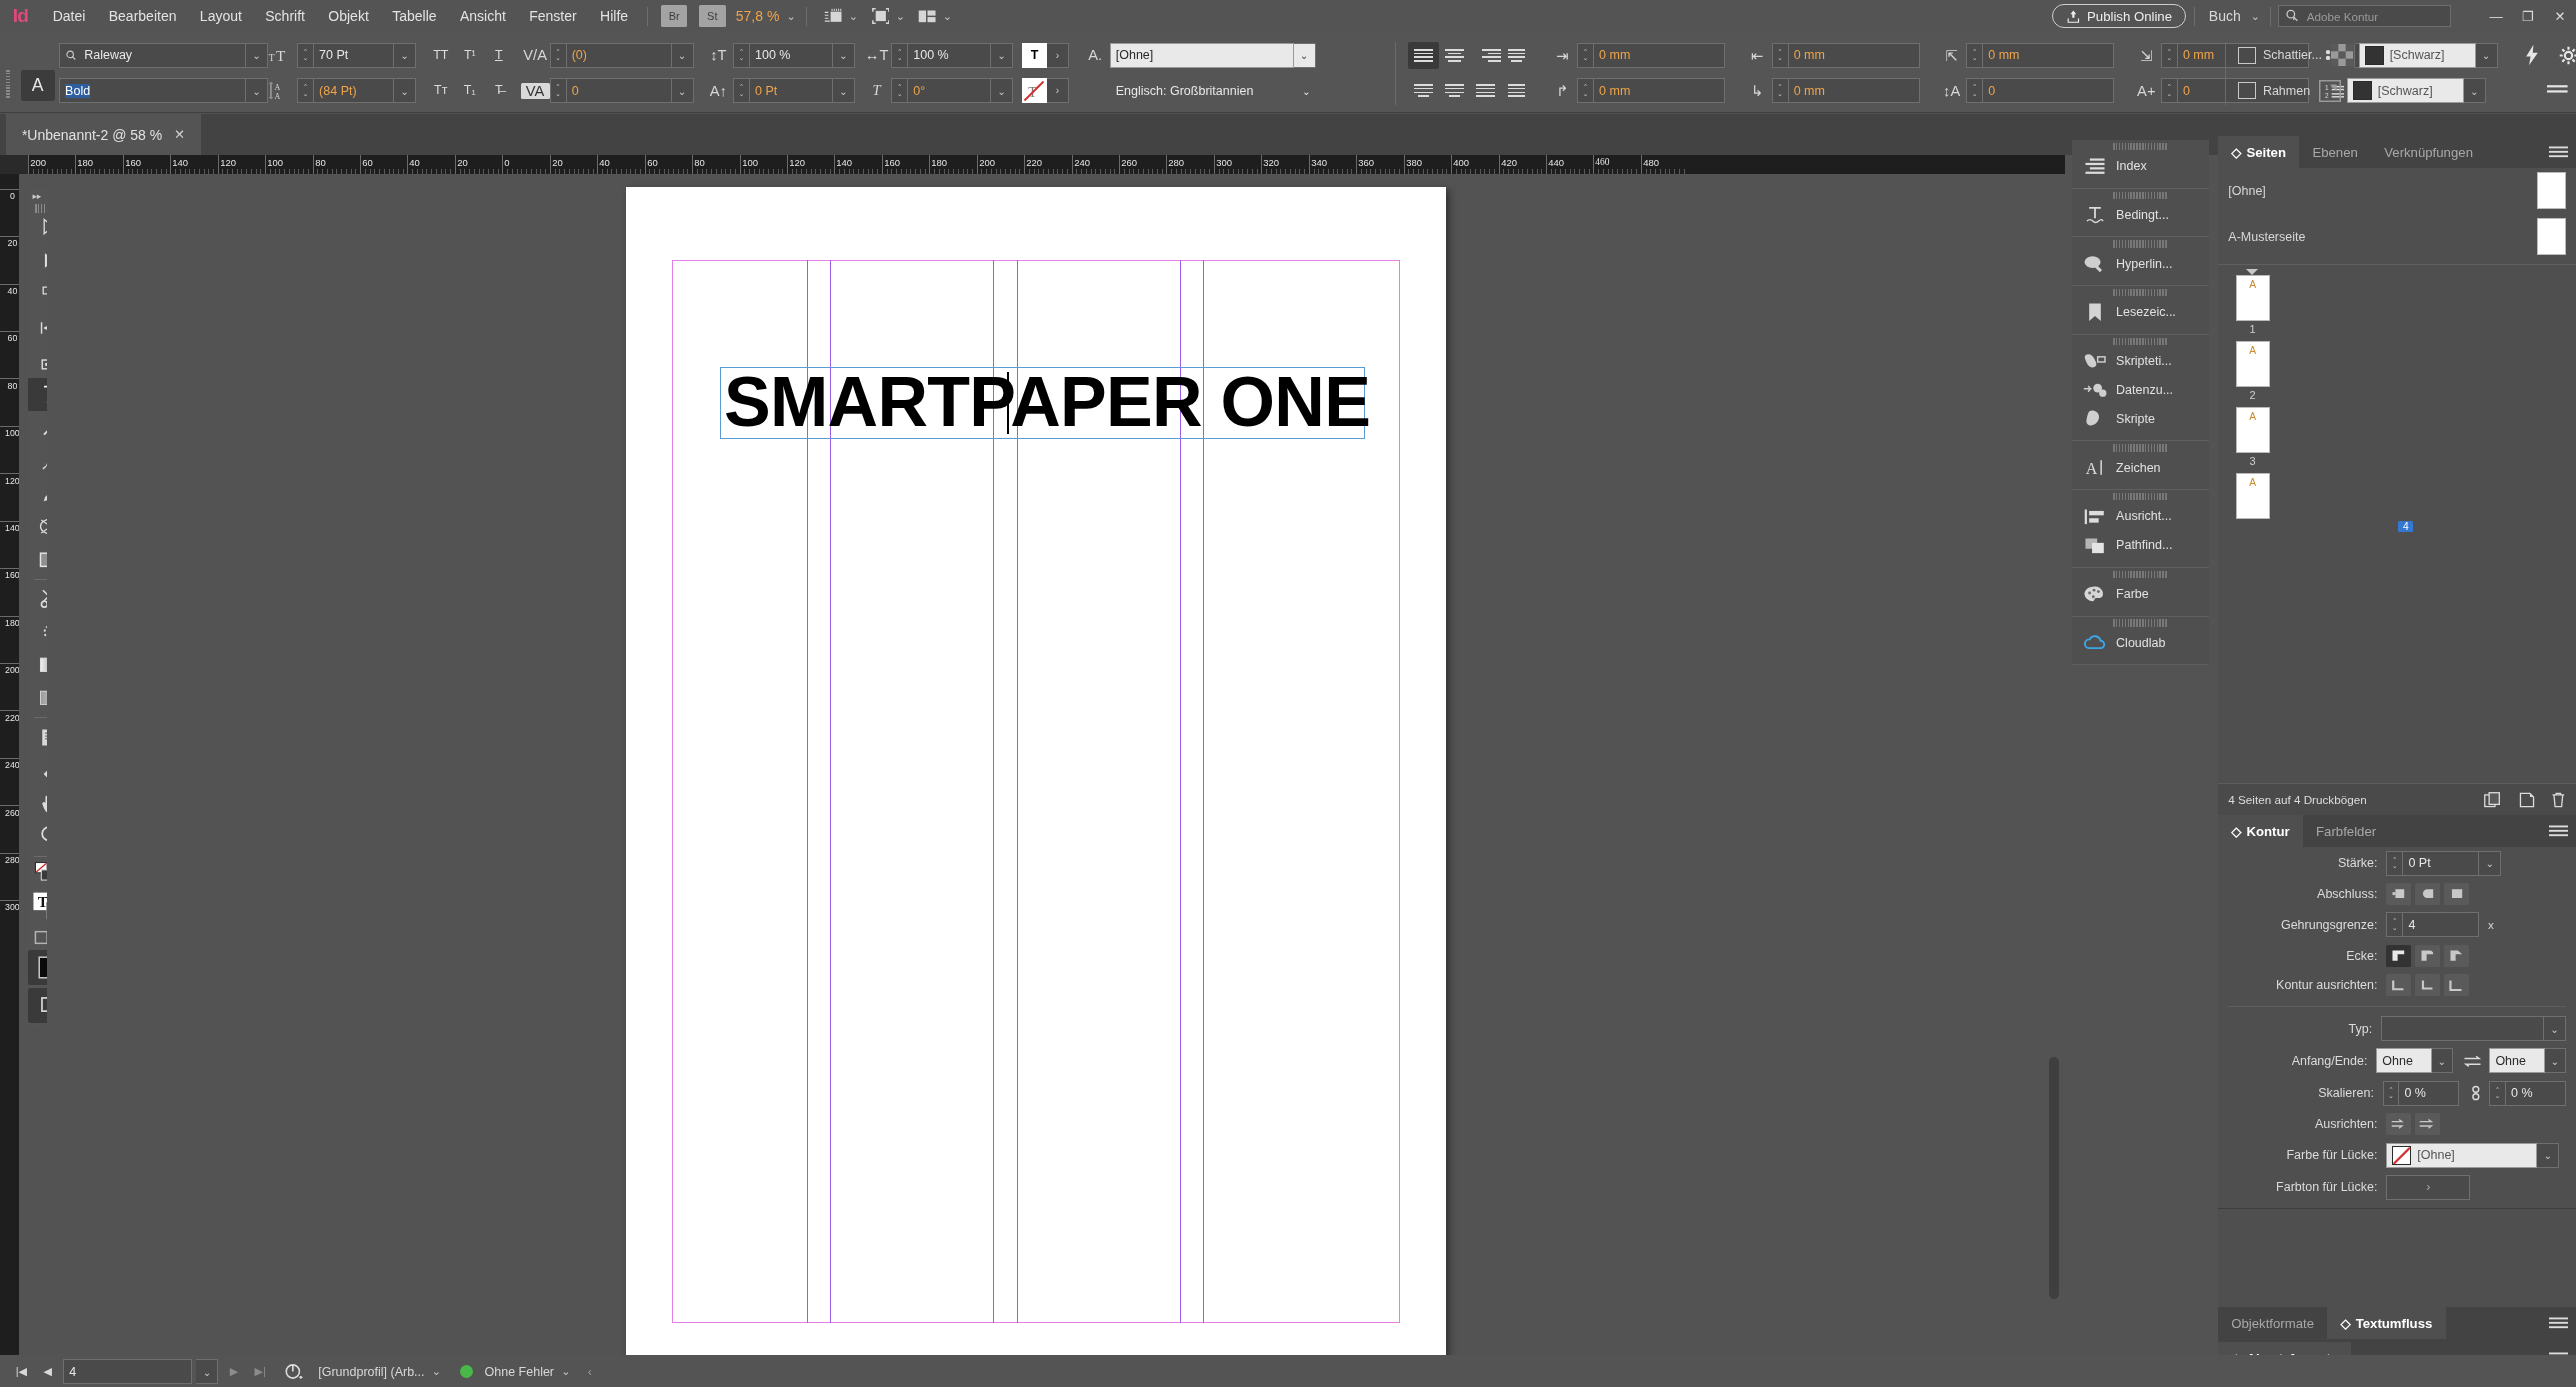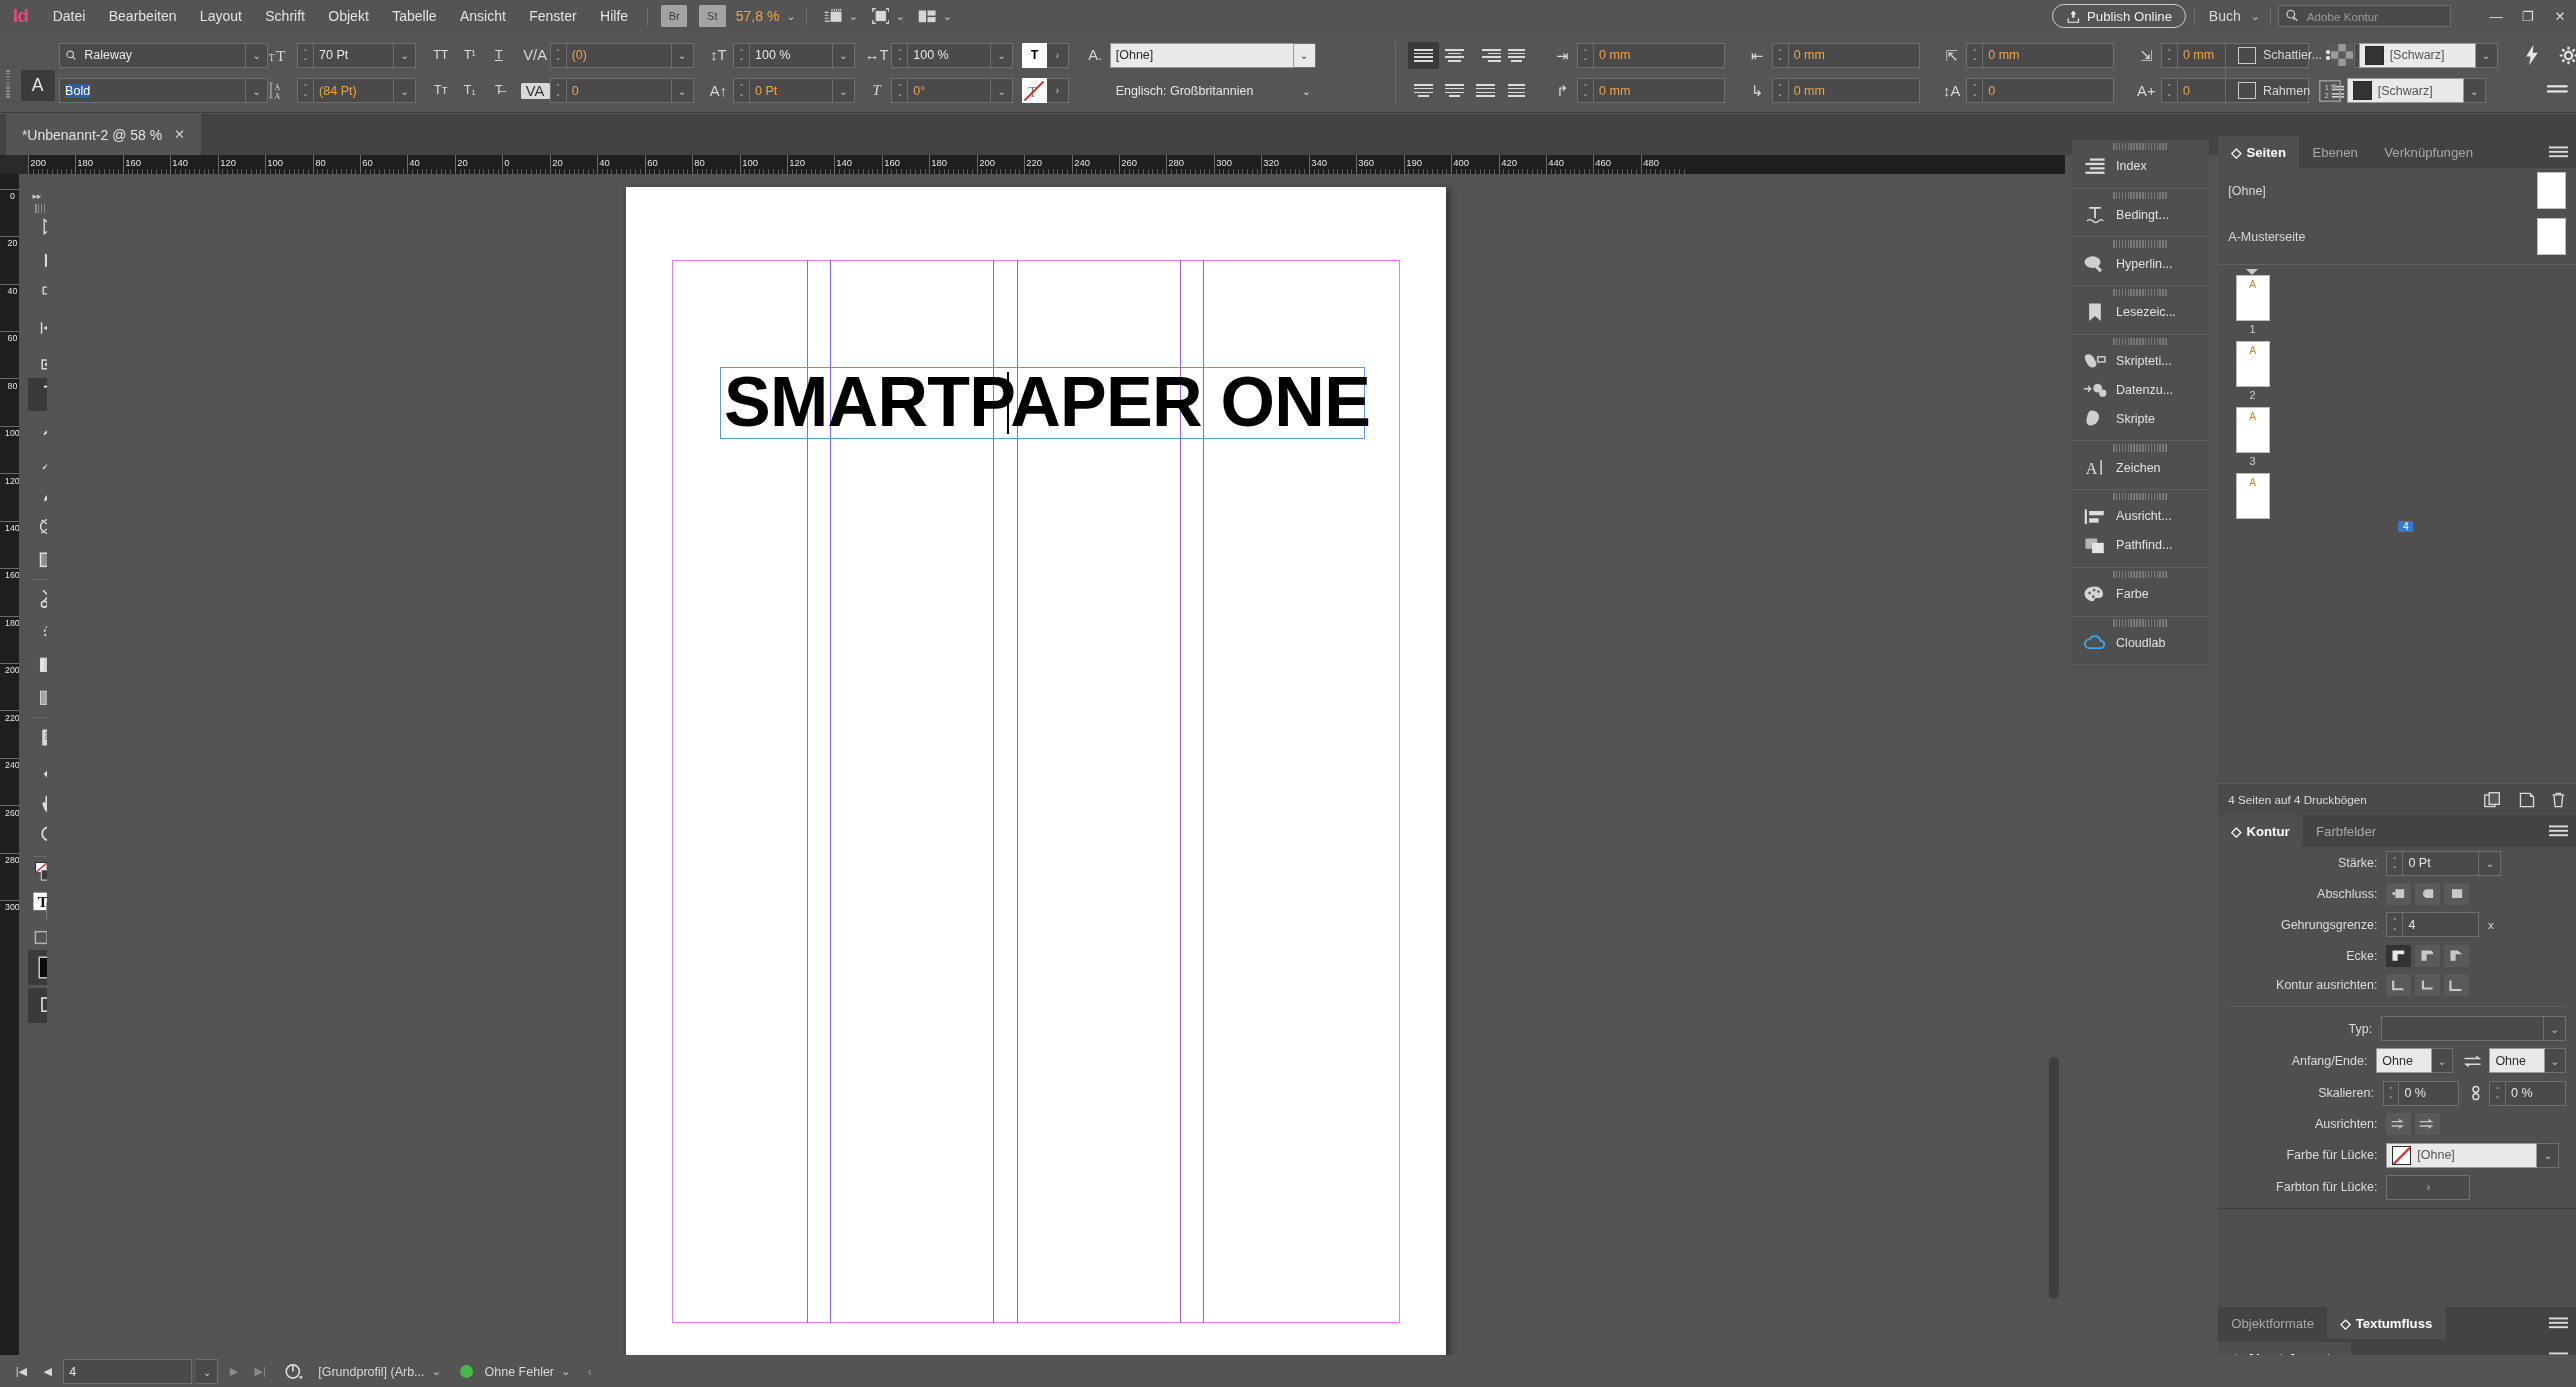--- a/index.html
+++ b/index.html
@@ -902,21 +902,21 @@
       <div class="rmin" style="left: 1333px;"></div>
       <div class="rmin" style="left: 1338px;"></div>
       <div class="rmin" style="left: 1342px;"></div>
       <div class="rmin" style="left: 1347px;"></div>
       <div class="rmin" style="left: 1352px;"></div>
       <div class="rmin" style="left: 1357px;"></div>
       <div class="rmin" style="left: 1361px;"></div>
       <div class="rmin" style="left: 1366px;"></div>
       <div class="rmin" style="left: 1371px;"></div>
       <div class="rtick" style="left: 1376px;"></div>
-      <div class="rnum" style="left: 1376px;">190</div>
+      <div class="rnum" style="left: 1376px;">380</div>
       <div class="rmin" style="left: 1380px;"></div>
       <div class="rmin" style="left: 1385px;"></div>
       <div class="rmin" style="left: 1390px;"></div>
       <div class="rmin" style="left: 1395px;"></div>
       <div class="rmin" style="left: 1399px;"></div>
       <div class="rmin" style="left: 1404px;"></div>
       <div class="rmin" style="left: 1409px;"></div>
       <div class="rmin" style="left: 1414px;"></div>
       <div class="rmin" style="left: 1418px;"></div>
       <div class="rtick" style="left: 1423px;"></div>
@@ -946,21 +946,21 @@
       <div class="rmin" style="left: 1523px;"></div>
       <div class="rmin" style="left: 1527px;"></div>
       <div class="rmin" style="left: 1532px;"></div>
       <div class="rmin" style="left: 1537px;"></div>
       <div class="rmin" style="left: 1542px;"></div>
       <div class="rmin" style="left: 1546px;"></div>
       <div class="rmin" style="left: 1551px;"></div>
       <div class="rmin" style="left: 1556px;"></div>
       <div class="rmin" style="left: 1561px;"></div>
       <div class="rtick" style="left: 1565px;"></div>
-      <div class="rnum" style="left: 1565px;">460</div>
+      <div class="rnum" style="left: 1565px; font-family: Liberation Serif, serif;">460</div>
       <div class="rmin" style="left: 1570px;"></div>
       <div class="rmin" style="left: 1575px;"></div>
       <div class="rmin" style="left: 1580px;"></div>
       <div class="rmin" style="left: 1584px;"></div>
       <div class="rmin" style="left: 1589px;"></div>
       <div class="rmin" style="left: 1594px;"></div>
       <div class="rmin" style="left: 1599px;"></div>
       <div class="rmin" style="left: 1603px;"></div>
       <div class="rmin" style="left: 1608px;"></div>
       <div class="rtick" style="left: 1613px;"></div>

